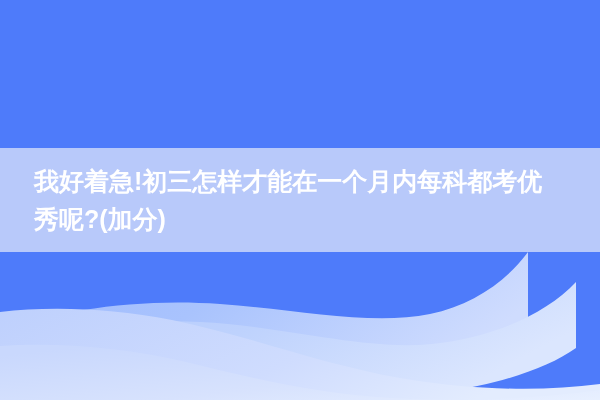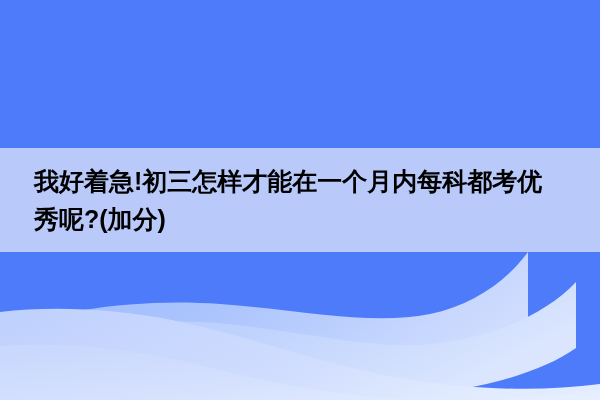--- a/index.html
+++ b/index.html
@@ -47,21 +47,21 @@
     height: 104px;
     display: flex;
     align-items: center;
     box-sizing: border-box;
     padding: 0 34px;
   }
   .title-text {
     font-size: 25px;
     font-weight: bold;
     line-height: 38px;
-    color: #000000;
+    color: #ffffff;
     letter-spacing: 0px;
     white-space: normal;
     word-break: break-all;
     width: 100%;
   }
   .waves {
     position: absolute;
     left: 0;
     top: 252px;
     width: 600px;

